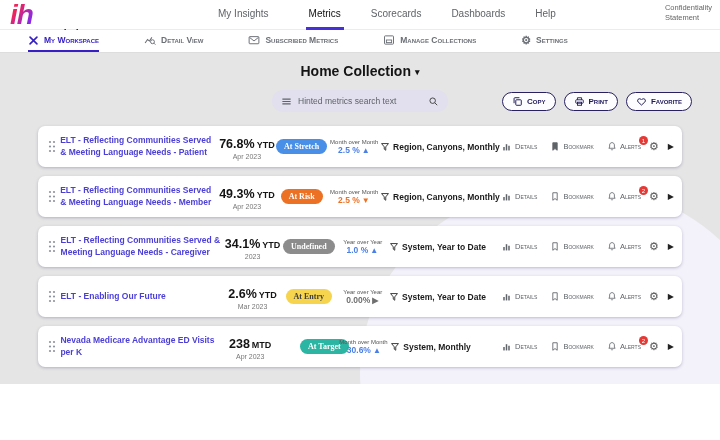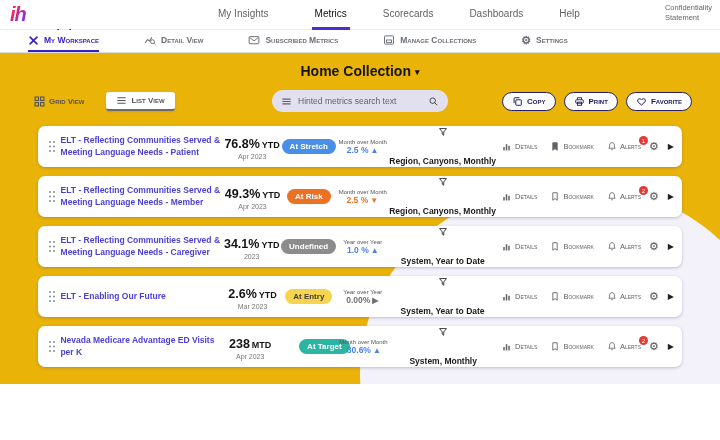--- a/index.html
+++ b/index.html
@@ -2,37 +2,37 @@
 <html><head>
 <meta charset="utf-8">
 <style>
   * { margin:0; padding:0; box-sizing:border-box; }
   html,body { width:720px; height:440px; }
   body { font-family:"Liberation Sans",sans-serif; background:#fff; overflow:hidden; }
   .app { position:relative; width:720px; height:440px; }
 
   
   .header { height:30px; background:#fff; display:flex; align-items:center; padding:0 10px; position:relative; z-index:5; border-bottom:1px solid #ececec; }
-  .logo { font-size:20px; font-weight:bold; font-style:italic; background:linear-gradient(125deg,#f0245a 30%,#8a2be2 75%); -webkit-background-clip:text; background-clip:text; color:transparent; letter-spacing:-1px; }
+  .logo { font-size:28px; font-weight:bold; font-style:italic; background:linear-gradient(125deg,#f0245a 30%,#8a2be2 75%); -webkit-background-clip:text; background-clip:text; color:transparent; letter-spacing:-1px; }
   .app-title { font-size:15px; color:#101010; margin-left:10px; letter-spacing:.2px;margin-top:40px; }
-  .nav { display:flex; gap:30px; position:absolute; left:215px; top:0; height:30px; align-items:stretch; }
+  .nav { display:flex; gap:24px; position:absolute; left:215px; top:0; height:30px; align-items:stretch; }
   .nav-item { font-size:10px; color:#5f6368; display:flex; align-items:center; padding:0 3px; border-bottom:3px solid transparent; cursor:pointer; }
   .nav-item.active { color:#111; border-bottom-color:#4630d9;margin-left:10px; }
   .confid { position:absolute; right:8px; top:3px; font-size:7.5px; color:#666; line-height:1.3; text-align:left; }
 
   
   .toolbar { height:23px; background:#fff; border-bottom:1px solid #ddd; display:flex; align-items:stretch; padding-left:28px; gap:45px; position:relative; z-index:5; }
   .tool-item { display:flex; align-items:center; gap:5px; font-size:8.5px; font-weight:bold; font-variant:small-caps; color:#6b6f76; border-bottom:2px solid transparent; cursor:pointer; }
   .tool-item svg, .tool-item .uglyph { color:#6b6f76; }
   .tool-item.active { color:#3620c4; border-bottom-color:#3620c4; }
   .tool-item.active svg { color:#3620c4; }
   .uglyph { font-size:11px; line-height:1; }
 
   
-  .page { position:relative; height:331px; background:#eab308; overflow:hidden; z-index:1; }
+  .page { position:relative; height:331px; background:#e5e5e5; overflow:hidden; z-index:1; }
   .blob1 { position:absolute; width:420px; height:380px; border-radius:50%; background:#f3f2fa; right:-60px; top:130px; }
   .blob2 { position:absolute; width:560px; height:190px; border-radius:50%; background:#f6f5fb; left:-120px; top:370px; }
   .page-inner { position:relative; z-index:2; }
 
   .collection-title { text-align:center; padding-top:10px; font-size:14px; font-weight:bold; color:#141414; }
   .collection-title .caret { font-size:9px; margin-left:4px; position:relative; top:-1px; }
 
   .controls { display:flex; align-items:center; margin:10px 28px 0; position:relative; height:24px; }
   .view-toggle { display:flex; align-items:center; gap:16px; }
   .view-item { display:flex; align-items:center; gap:4px; font-size:8px; font-weight:bold; font-variant:small-caps; color:#555; cursor:pointer; padding:3px 6px; }
@@ -47,26 +47,26 @@
   
   .metrics-list { margin:13px 38px 0; display:flex; flex-direction:column; gap:9px; }
   .metric-card { background:#fff; border-radius:7px; height:41px; display:flex; align-items:center; padding:0 8px 0 6px; box-shadow:0 1px 3px rgba(60,60,110,.30); }
   .handle { width:18px; display:flex; justify-content:center; cursor:grab; color:#8d93a0; }
   .m-title { width:176px; font-size:8.5px; font-weight:bold; color:#4b3fd6; line-height:1.3; cursor:pointer; }
   .value-block { width:64px; text-align:center; }
   .value-line { font-size:12.5px; font-weight:bold; color:#141414; white-space:nowrap; }
   .value-line .unit { font-size:9px; margin-left:2px; }
   .value-date { font-size:7px; color:#777; margin-top:1px; }
   .badge-cell { width:58px; display:flex; justify-content:center; }
-  .badge { font-size:8px; font-weight:bold; padding:3px 8px; border-radius:10px; white-space:nowrap; }
+  .badge { font-size:8px; font-weight:bold; padding:3px 8px; border-radius:10px; white-space:nowrap;font-family:Liberation Serif, serif; }
   .change-cell { width:58px; text-align:center; }
   .change-label { font-size:6.5px; color:#555; white-space:nowrap; transform:scale(.92); }
   .change-line { font-size:8.5px; font-weight:bold; white-space:nowrap; }
   .trend { margin-left:2px; font-size:8px; }
-  .filter-cell { width:116px; display:flex; align-items:center; gap:19px; font-size:8.5px; font-weight:bold; color:#1a1a1a;flex-direction:column; }
+  .filter-cell { width:116px; display:flex; align-items:center; gap:3px; font-size:8.5px; font-weight:bold; color:#1a1a1a; }
   .filter-cell svg { flex:none; color:#333; }
   .filter-text { white-space:nowrap; }
   .actions { display:flex; align-items:center; gap:13px; margin-left:6px; }
   .action { display:flex; align-items:center; gap:3px; font-size:7.5px; font-variant:small-caps; color:#5f6368; cursor:pointer; position:relative; }
   .action svg { color:#5f6368; }
   .bm.filled path { fill:currentColor; }
   .alerts-badge { position:absolute; top:-5px; right:-7px; background:#e53935; color:#fff; min-width:9px; height:9px; border-radius:50%; font-size:6px; font-variant:normal; display:flex; align-items:center; justify-content:center; }
   .gear-btn { font-size:11px; color:#555; margin-left:8px; cursor:pointer; line-height:1; }
   .row-arrow { font-size:8px; color:#222; margin-left:9px; cursor:pointer; }
 </style>
@@ -129,39 +129,20 @@
   <div class="page">
     <div class="blob1"></div>
     <div class="blob2"></div>
     <div class="page-inner">
 
       <div class="collection-title">
         <span>Home Collection</span><span class="caret">▾</span>
       </div>
 
       <div class="controls">
-        <div class="view-toggle">
-          <div class="view-item">
-            <svg width="11" height="11" viewBox="0 0 16 16">
-                <g stroke="currentColor" stroke-width="1.6" fill="none">
-                  <rect x="1.5" y="1.5" width="5" height="5"></rect>
-                  <rect x="9.5" y="1.5" width="5" height="5"></rect>
-                  <rect x="1.5" y="9.5" width="5" height="5"></rect>
-                  <rect x="9.5" y="9.5" width="5" height="5"></rect>
-                </g>
-              </svg>
-            <span>Grid View</span>
-          </div>
-          <div class="view-item active">
-            <svg width="11" height="11" viewBox="0 0 16 16">
-                <path d="M2 4h12M2 8h12M2 12h12" stroke="currentColor" stroke-width="1.8" fill="none"></path>
-              </svg>
-            <span>List View</span>
-          </div>
-        </div>
 
         <div class="search-pill">
           <svg width="11" height="11" viewBox="0 0 16 16">
               <path d="M2 4.5h12M2 8h12M2 11.5h12" stroke="#5f6368" stroke-width="1.6" fill="none"></path>
             </svg>
           <input type="text" placeholder="Hinted metrics search text" style="">
           <svg width="11" height="11" viewBox="0 0 16 16">
               <circle cx="6.8" cy="6.8" r="4" stroke="#444" stroke-width="1.4" fill="none"></circle>
               <path d="M9.8 9.8l3.6 3.6" stroke="#444" stroke-width="1.4"></path>
             </svg>

